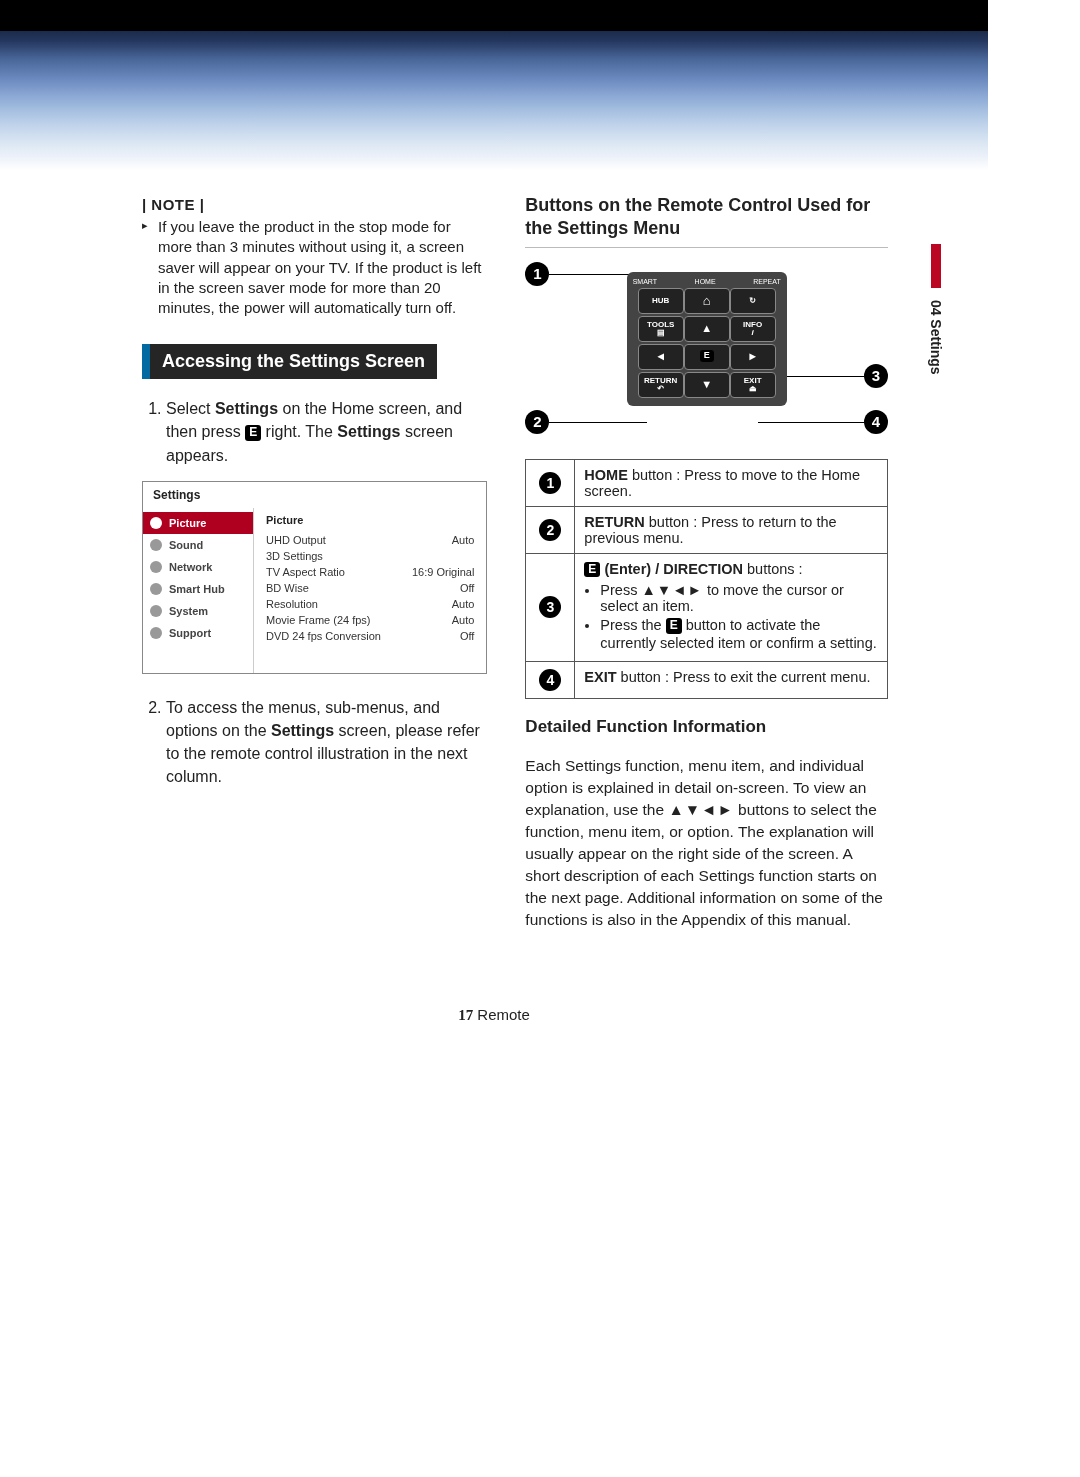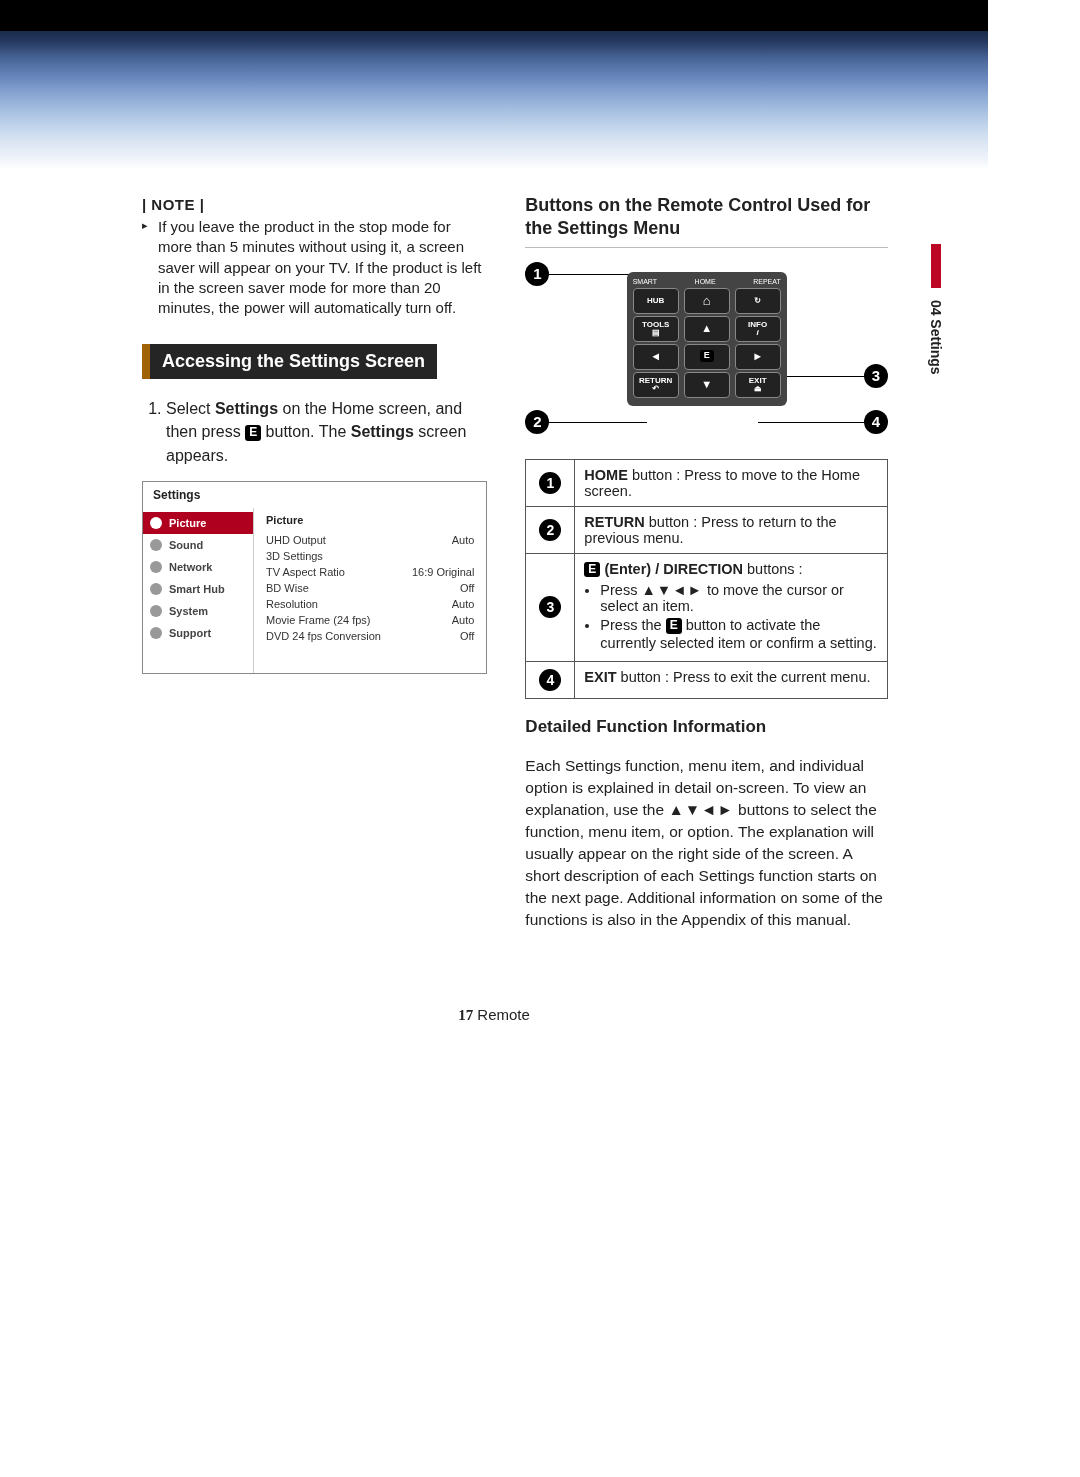--- a/index.html
+++ b/index.html
@@ -53,21 +53,21 @@
   }
   .section-heading {
     background: #252525;
     color: #fff;
     font-weight: bold;
     font-size: 18px;
     padding: 7px 12px;
     margin: 26px 0 18px 0;
     display: inline-block;
     width: auto;
-    border-left: 8px solid #a16207;
+    border-left: 8px solid #0369a1;
   }
   ol.steps {
     padding-left: 24px;
     margin: 0;
     font-size: 16px;
     line-height: 1.45;
   }
   ol.steps li { margin-bottom: 14px; }
   .enter-icon {
     display: inline-block;
@@ -128,21 +128,21 @@
   
   .remote-wrap { position:relative; height:185px; margin-bottom:12px; }
   .remote {
     position:absolute; left:50%; transform:translateX(-50%);
     width:160px; top:10px;
     background:#444; border-radius:6px;
     padding:6px; box-sizing:border-box;
     font-size:8px; color:#fff; text-align:center;
   }
   .remote .toprow { display:flex; justify-content:space-between; margin-bottom:3px; font-size:7px; }
-  .remote .r-row { display:flex; justify-content:space-between; margin:2px 0; }
+  .remote .r-row { display:flex; justify-content:center; margin:2px 0; }
   .remote .btn {
     width:44px; height:24px; background:#222;
     border:1px solid #888; border-radius:4px;
     display:flex; align-items:center; justify-content:center;
     font-size:8px; font-weight:bold; flex-direction:column; line-height:1;
   }
   .remote .btn.center { font-size:11px; }
   .remote .btn.home { font-size:13px; }
   .callout {
     position:absolute;
@@ -182,27 +182,27 @@
 </head>
 <body>
 
 <div class="page">
   <div class="banner"></div>
 
   <div class="content">
 
     <div class="col">
       <div class="note-head">| NOTE |</div>
-      <div class="note-body">If you leave the product in the stop mode for more than 5 minutes without using it, a screen saver will appear on your TV. If the product is left in the screen saver mode for more than 20 minutes, the power will automatically turn off.</div>
+      <div class="note-body">If you leave the product in the stop mode for more than 3 minutes without using it, a screen saver will appear on your TV. If the product is left in the screen saver mode for more than 20 minutes, the power will automatically turn off.</div>
 
       <div class="section-heading">Accessing the Settings Screen</div>
 
       <ol class="steps">
         <li>
-          <span>Select </span><b>Settings</b><span> on the Home screen, and then press </span><span class="enter-icon">E</span><span> button. The </span><b>Settings</b><span> screen appears.</span>
+          <span>Select </span><b>Settings</b><span> on the Home screen, and then press </span><span class="enter-icon">E</span><span> right. The </span><b>Settings</b><span> screen appears.</span>
         </li>
       </ol>
 
       
       <div class="settings-shot">
         <div class="ss-title">Settings</div>
         <div class="ss-body">
           <div class="ss-side">
             <div class="item active"><span class="ic"></span><span>Picture</span></div>
             <div class="item"><span class="ic"></span><span>Sound</span></div>
@@ -238,20 +238,25 @@
                 <span class="v">Auto</span>
               </div>
             <div class="ss-row">
                 <span>DVD 24 fps Conversion</span>
                 <span class="v">Off</span>
               </div>
           </div>
         </div>
       </div>
 
+      <ol class="steps" start="2">
+        <li>
+          <span>To access the menus, sub-menus, and options on the </span><b>Settings</b><span> screen, please refer to the remote control illustration in the next column.</span>
+        </li>
+      </ol>
     </div>
 
     <div class="col right-col">
       <div style="position:absolute; right:-56px; top:54px; writing-mode:vertical-rl; font-weight:bold; font-size:14px;">
         <span style="display:inline-block; width:10px; height:44px; background:#bb0724; margin-bottom:8px;"></span>
         <span>04  Settings</span>
       </div>
 
       <h3 class="subhead">Buttons on the Remote Control Used for the Settings Menu</h3>
       <hr class="hr">

